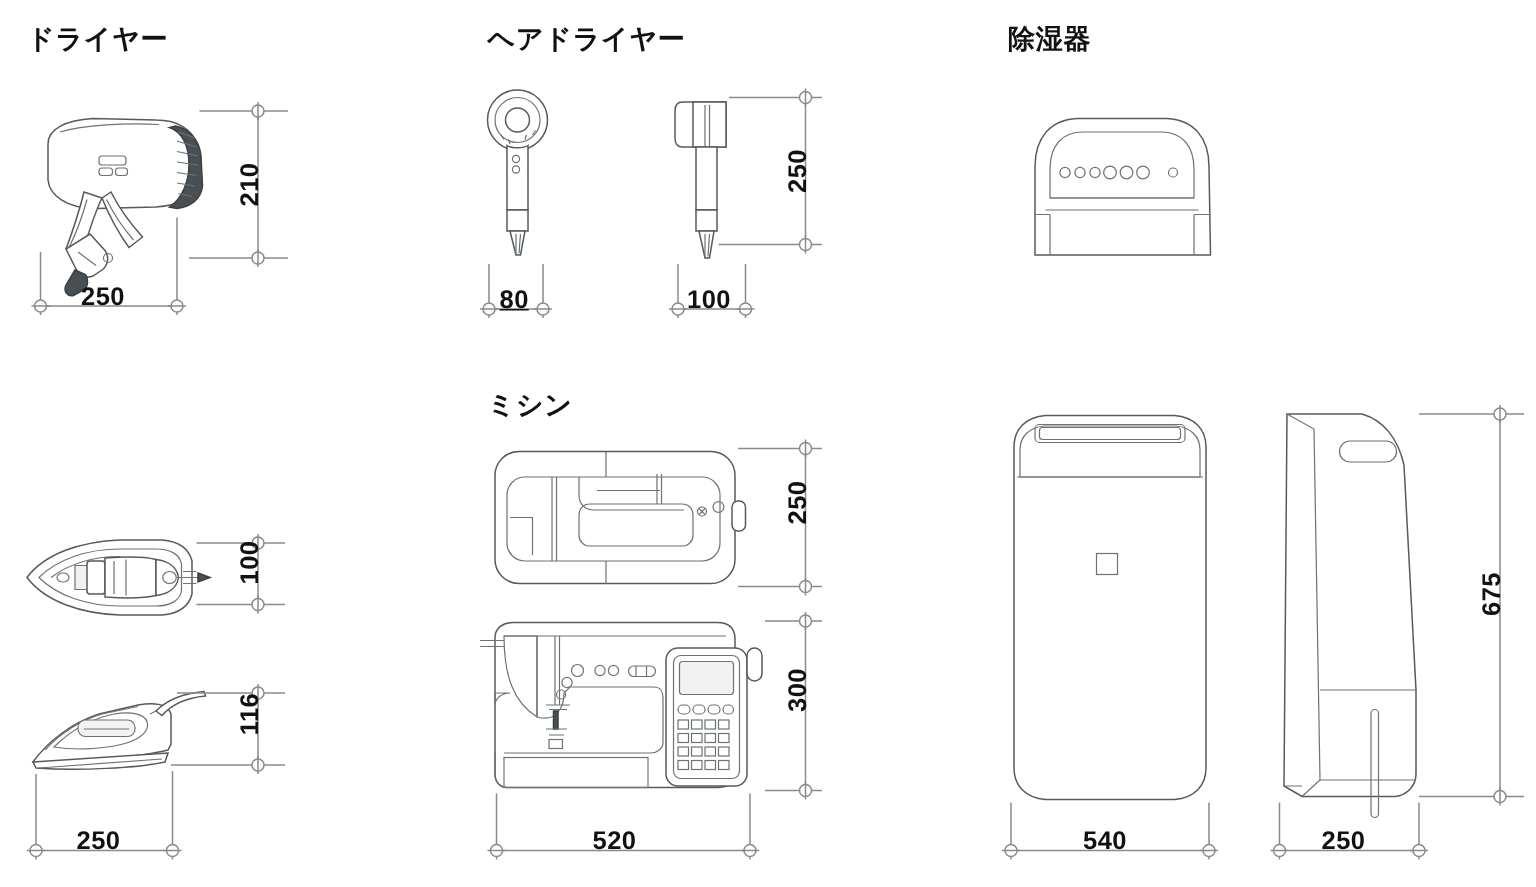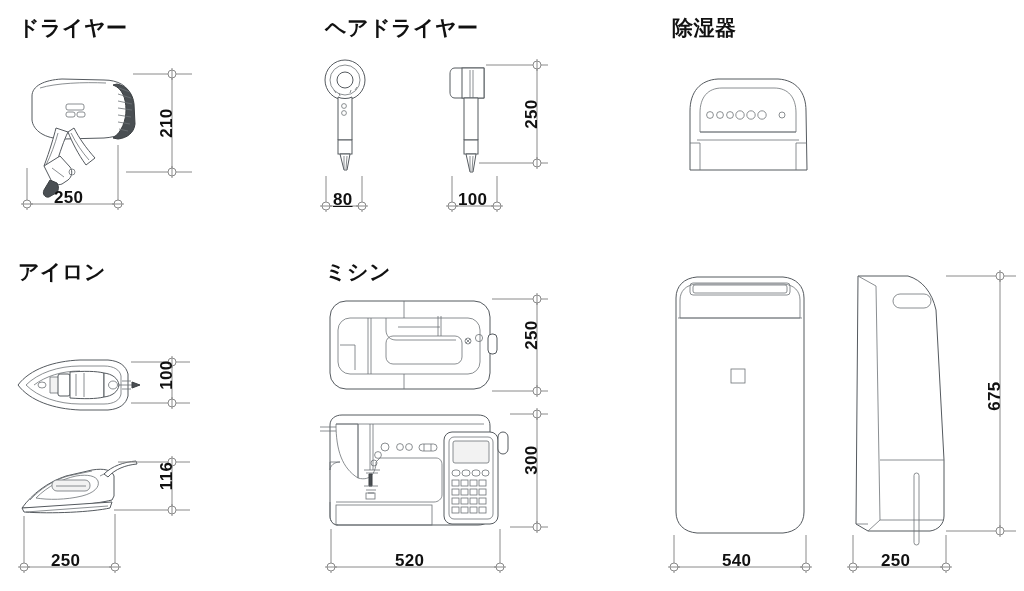--- a/index.html
+++ b/index.html
@@ -8,21 +8,21 @@
     font-family:"Liberation Sans","DejaVu Sans",sans-serif;
     color:#1a1a1a;
     overflow:hidden;
     position:relative;
   }
   .sheet{position:absolute;inset:0;}
 
   
   .title{
     position:absolute;
-    font-size:21px;
+    font-size:18px;
     font-weight:700;
     letter-spacing:.5px;
     white-space:nowrap;
     color:#111;
   }
 
   
   .dim-text{
     position:absolute;
     font-size:17px;
@@ -50,21 +50,20 @@
 <body>
 
 <div class="sheet">
 
   <div class="title" style="left:18px;top:14px;">ドライヤー</div>
 
   <div class="title" style="left:325px;top:14px;">ヘアドライヤー</div>
 
   <div class="title" style="left:672px;top:14px;">除湿器</div>
 
-  <div class="title" style="left:18px;top:258px;">アイロン</div>
 
   <div class="title" style="left:325px;top:258px;">ミシン</div>
 
   <svg class="layer" viewBox="0 0 1024 591">
     <defs>
       <g id="dmark">
         <circle cx="0" cy="0" r="4" class="marker"></circle>
         <line x1="-6" y1="0" x2="6" y2="0" class="dimline"></line>
       </g>
       <g id="dmarkv">

